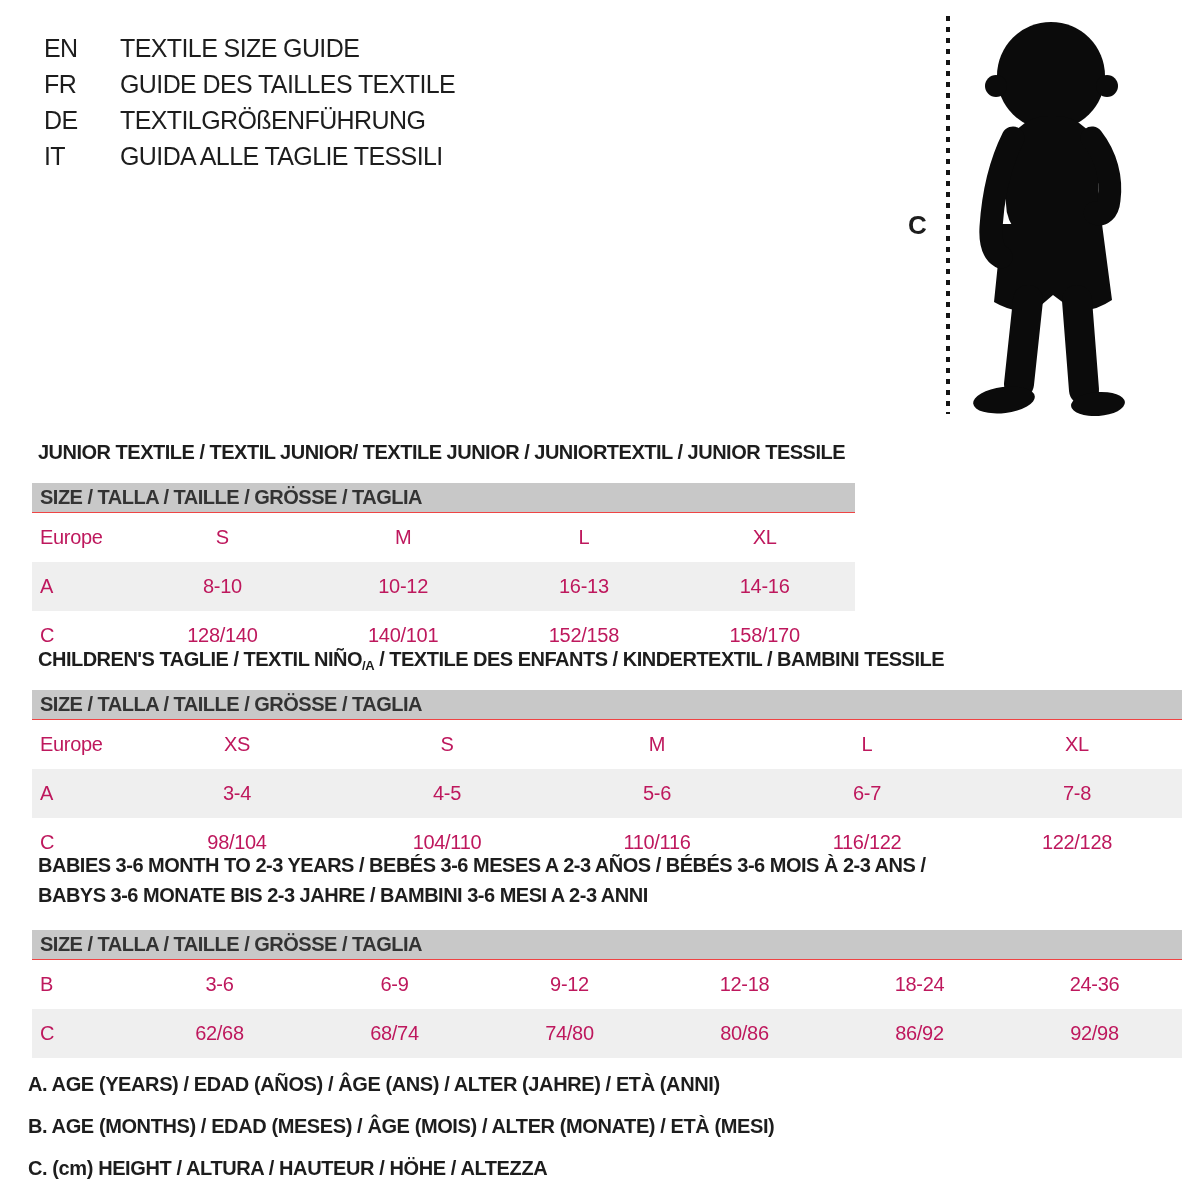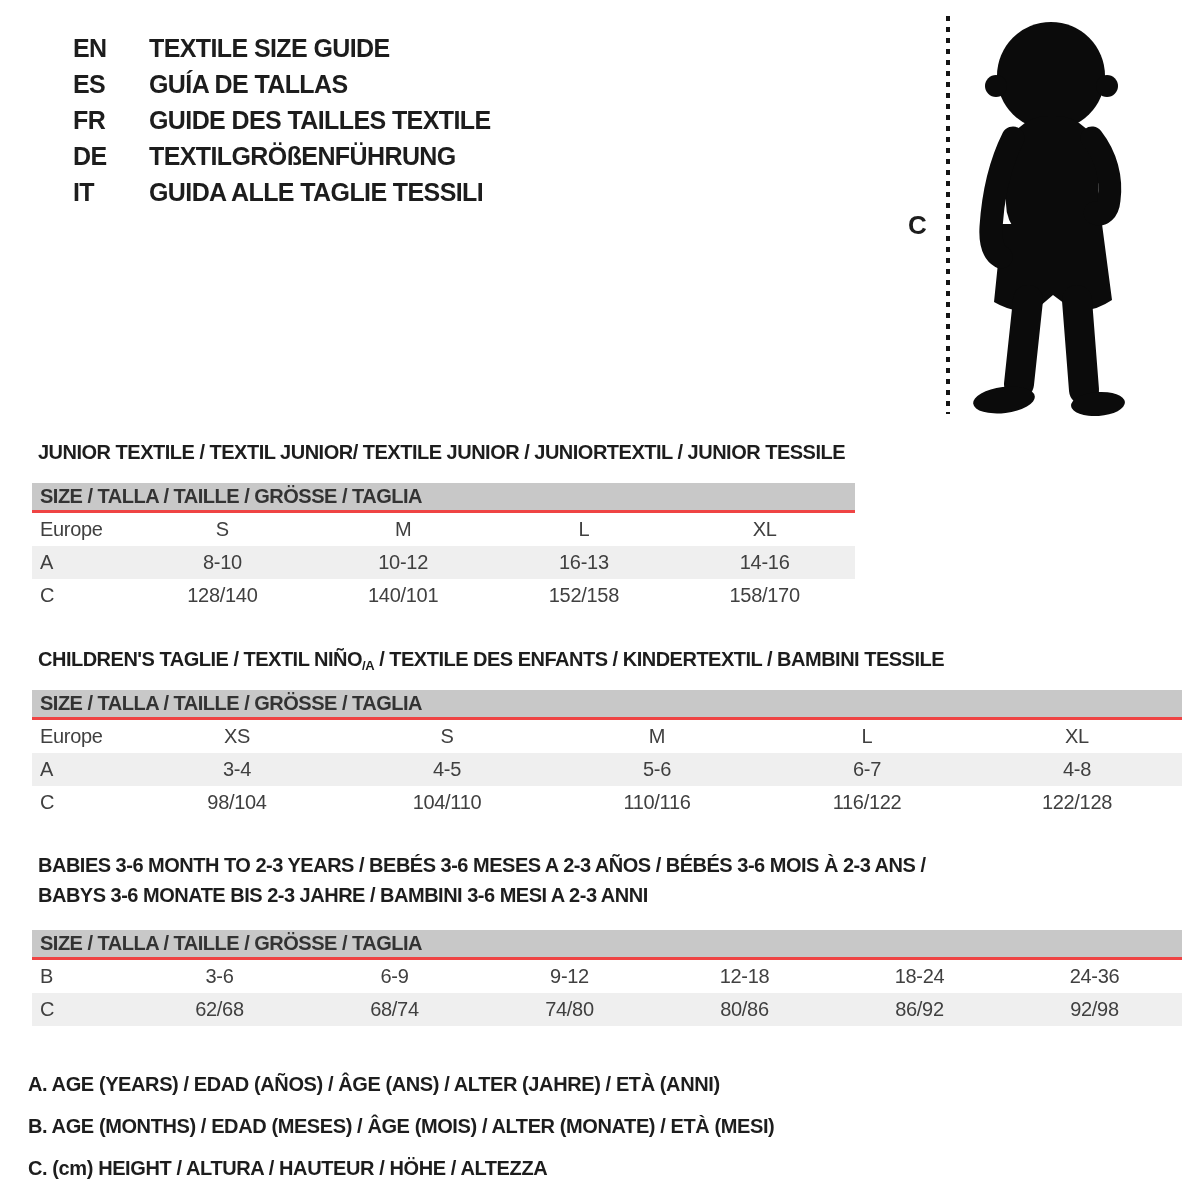--- a/index.html
+++ b/index.html
@@ -2,65 +2,61 @@
 <html><head>
 <meta charset="utf-8">
 <style>
   html,body{margin:0;padding:0;background:#ffffff;}
   .canvas{
     position:relative;width:1200px;height:1200px;background:#ffffff;
     font-family:"Liberation Sans",sans-serif;color:#1d1d1d;overflow:hidden;
   }
   
   .lang-block{position:absolute;left:44px;top:30px;}
-  .lang-row{display:flex;font-weight:bold;font-size:25px;line-height:36px;letter-spacing:-0.6px;margin-left:29px;}
+  .lang-row{display:flex;font-weight:normal;font-size:25px;line-height:36px;letter-spacing:-0.6px;}
   .lang-code{width:76px;}
   
   .c-label{position:absolute;left:908px;top:210px;font-size:26px;font-weight:bold;}
   .dash-line{
     position:absolute;left:946px;top:16px;width:4px;height:398px;
     background:repeating-linear-gradient(to bottom,#141414 0 5px,transparent 5px 11px);
   }
   .baby-svg{position:absolute;left:956px;top:12px;width:195px;height:410px;}
   
   .section-title{
     position:absolute;left:38px;font-size:20px;font-weight:bold;
     letter-spacing:-0.5px;white-space:pre-line;line-height:30px;
   }
   .sub{font-size:13px;vertical-align:-4px;}
   
   .size-table{position:absolute;left:32px;}
   .w-small{width:823px;}
   .w-wide{width:1150px;}
   .size-bar{
-    height:30px;background:#c8c8c8;border-bottom:3px solid #ef4444;
+    height:30px;background:#c8c8c8;border-bottom:1px solid #ef4444;
     display:flex;align-items:center;padding-left:8px;box-sizing:border-box;
     font-weight:bold;font-size:20px;color:#333333;letter-spacing:-0.5px;
   }
-  .t-row{display:flex;height:33px;align-items:center;font-size:20px;letter-spacing:-0.3px;color:#404040;}
+  .t-row{display:flex;height:49px;align-items:center;font-size:20px;letter-spacing:-0.3px;color:#be185d;}
   .t-row.shaded{background:#efefef;}
   .row-label{width:100px;padding-left:8px;box-sizing:border-box;}
   .cell{flex:1;text-align:center;}
   
   .legend{position:absolute;left:28px;top:1072px;}
   .legend-line{font-size:20px;font-weight:bold;letter-spacing:-0.4px;line-height:24px;margin-bottom:18px;}
 </style>
 </head>
 <body>
 
 <div class="canvas">
 
   <div class="lang-block">
       <div class="lang-row">
         <span class="lang-code">EN</span>
         <span class="lang-label">TEXTILE SIZE GUIDE</span>
-      </div>
-      <div class="lang-row">
-        <span class="lang-code">ES</span>
-        <span class="lang-label">GUÍA DE TALLAS</span>
       </div>
       <div class="lang-row">
         <span class="lang-code">FR</span>
         <span class="lang-label">GUIDE DES TAILLES TEXTILE</span>
       </div>
       <div class="lang-row">
         <span class="lang-code">DE</span>
         <span class="lang-label">TEXTILGRÖßENFÜHRUNG</span>
       </div>
       <div class="lang-row">
@@ -126,21 +122,21 @@
           <span class="cell">M</span>
           <span class="cell">L</span>
           <span class="cell">XL</span>
         </div>
         <div class="t-row shaded">
           <span class="row-label">A</span>
           <span class="cell">3-4</span>
           <span class="cell">4-5</span>
           <span class="cell">5-6</span>
           <span class="cell">6-7</span>
-          <span class="cell">4-8</span>
+          <span class="cell">7-8</span>
         </div>
         <div class="t-row">
           <span class="row-label">C</span>
           <span class="cell">98/104</span>
           <span class="cell">104/110</span>
           <span class="cell">110/116</span>
           <span class="cell">116/122</span>
           <span class="cell">122/128</span>
         </div>
       </div>

